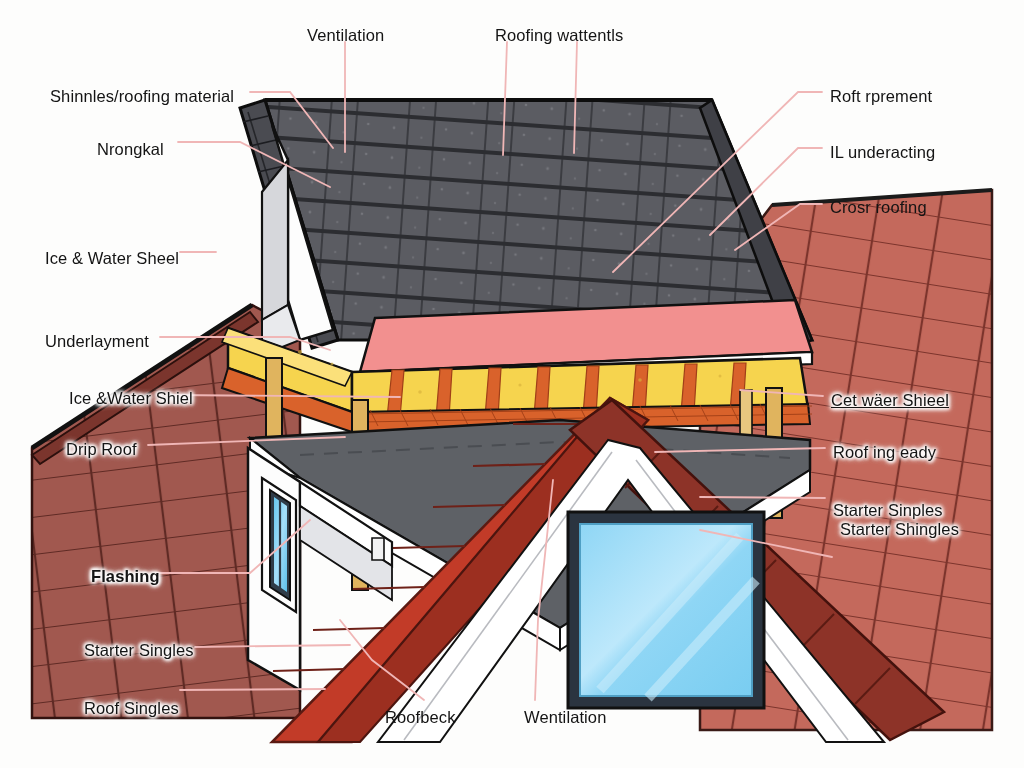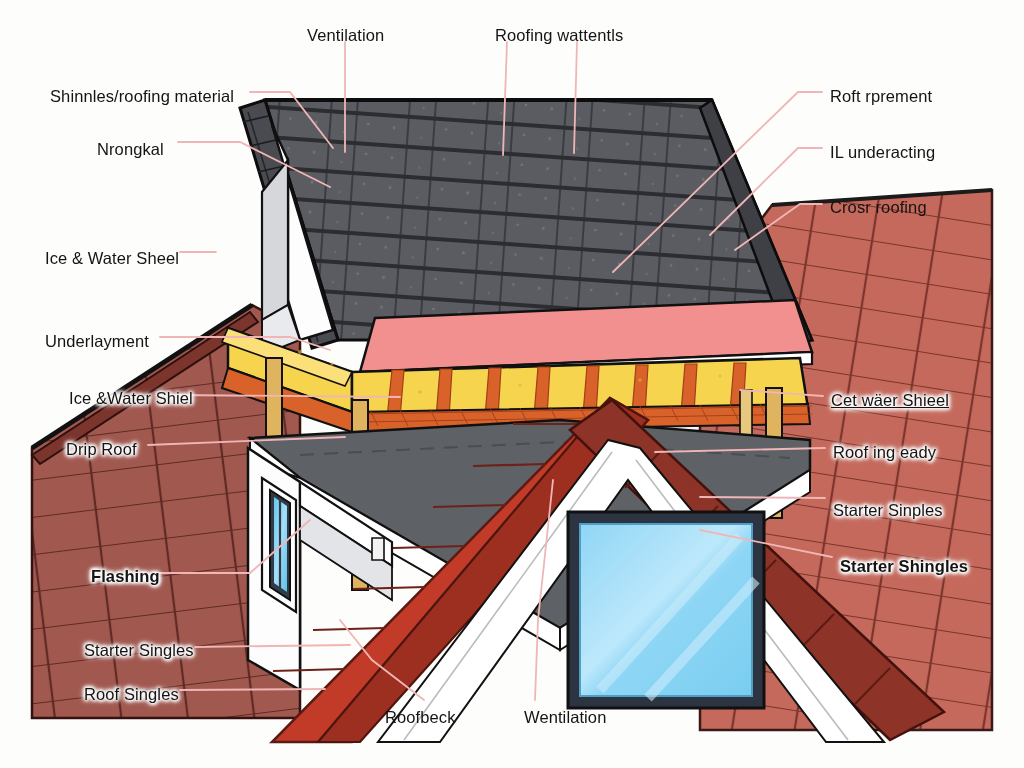--- a/index.html
+++ b/index.html
@@ -256,25 +256,25 @@
       <div class="label" style="left: 307px; top: 27px;">Ventilation</div>
       <div class="label" style="left: 495px; top: 27px;">Roofing wattentls</div>
       <div class="label" style="left: 50px; top: 88px;">Shinnles/roofing material</div>
       <div class="label" style="left: 97px; top: 141px;">Nrongkal</div>
       <div class="label" style="left: 45px; top: 250px; text-align: center;">Ice &amp; Water Sheel</div>
       <div class="label" style="left: 45px; top: 333px;">Underlayment</div>
       <div class="label halo" style="left: 39px; top: 390px; margin-left: 30px;">Ice &amp;Water Shiel</div>
       <div class="label halo" style="left: 66px; top: 441px;">Drip Roof</div>
       <div class="label halo" style="left: 91px; top: 568px; font-weight: bold;">Flashing</div>
       <div class="label halo" style="left: 84px; top: 642px;">Starter Singles</div>
-      <div class="label halo" style="left: 84px; top: 686px;">Roof Singles</div>
+      <div class="label halo" style="left: 84px; top: 700px;">Roof Singles</div>
       <div class="label" style="left: 385px; top: 709px;">Roofbeck</div>
       <div class="label" style="left: 492px; top: 709px; margin-left: 32px;">Wentilation</div>
       <div class="label" style="left: 830px; top: 88px;">Roft rprement</div>
       <div class="label" style="left: 830px; top: 144px;">IL underacting</div>
       <div class="label" style="left: 830px; top: 199px;">Crosr roofing</div>
       <div class="label halo" style="left: 831px; top: 392px; text-decoration: underline;">Cet wäer Shieel</div>
       <div class="label halo" style="left: 833px; top: 444px;">Roof ing eady</div>
       <div class="label halo" style="left: 833px; top: 502px;">Starter Sinples</div>
-      <div class="label halo" style="left: 840px; top: 558px; font-weight: bold;">Starter Shingles</div>
+      <div class="label halo" style="left: 840px; top: 521px;">Starter Shingles</div>
     </div>
 
 </div>
 
 </body></html>

